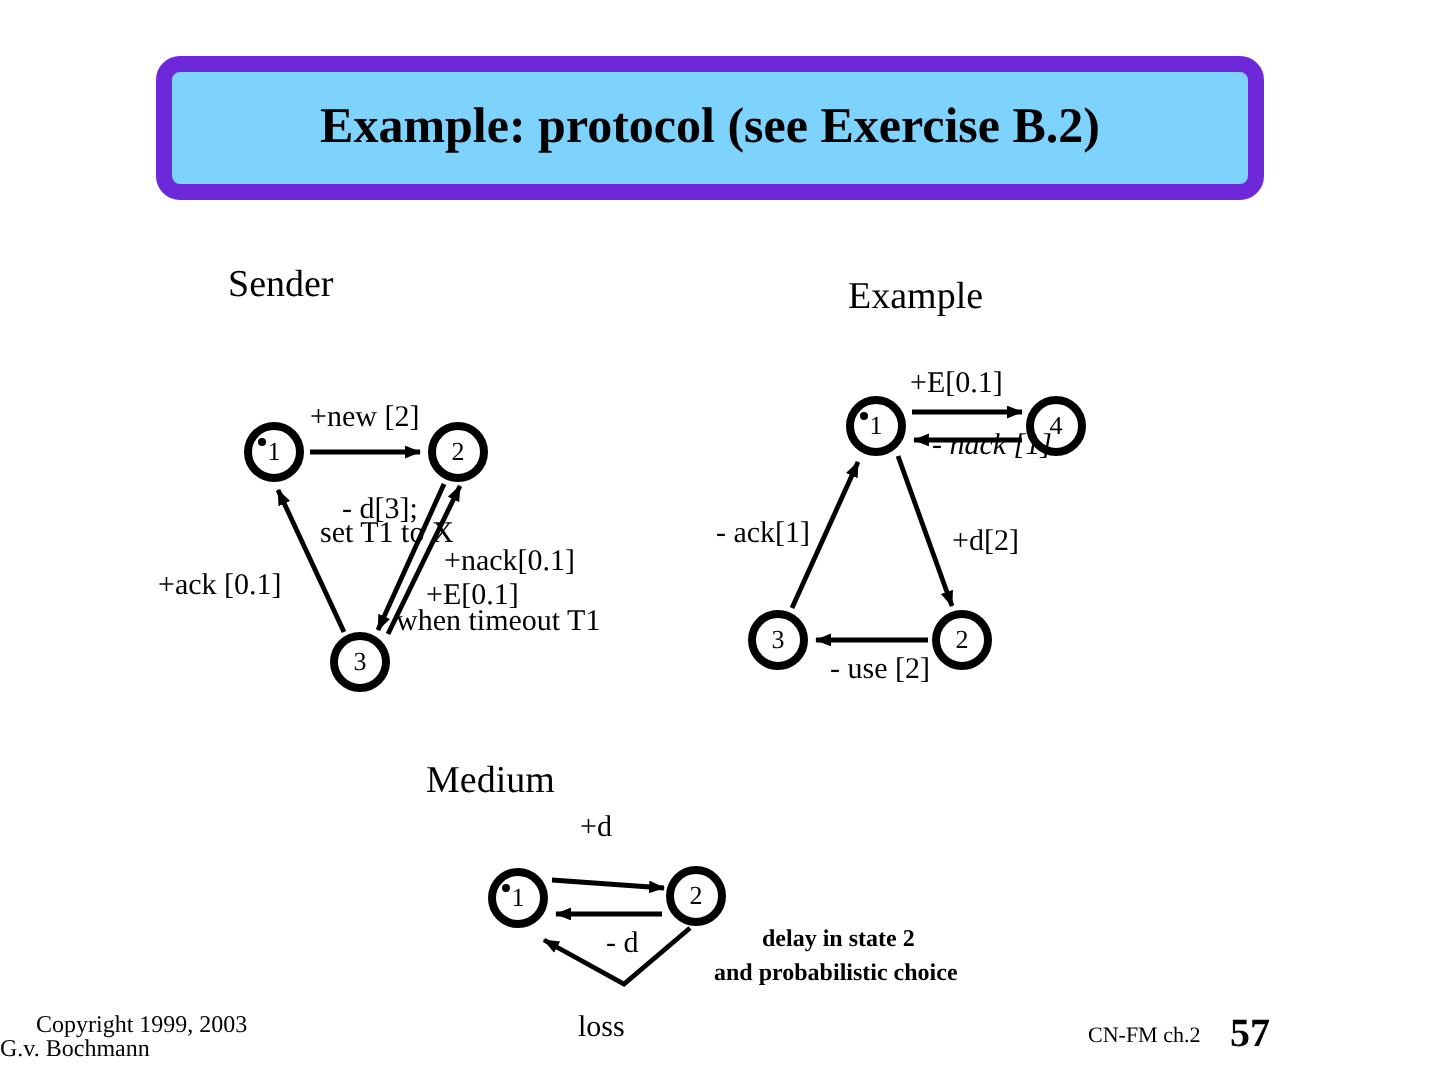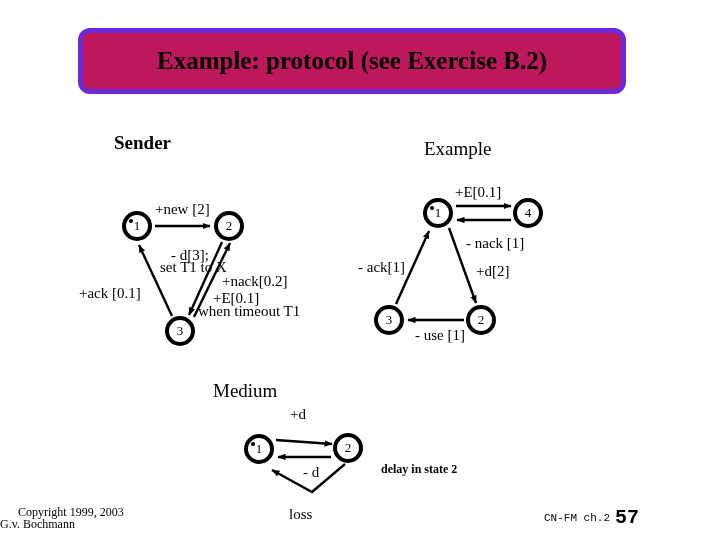--- a/index.html
+++ b/index.html
@@ -10,21 +10,21 @@
   }
   .slide{position:absolute;left:0;top:0;width:720px;height:540px;}
 
   
   #title-shadow{
     position:absolute;left:84px;top:34px;width:538px;height:56px;
     background:#6b8de0;border-radius:12px;
   }
   #title-box{
     position:absolute;left:78px;top:28px;width:538px;height:56px;
-    background:#be185d;border:5px solid #6d28d9;border-radius:12px;
+    background:#7dd3fc;border:8px solid #6d28d9;border-radius:12px;
     display:flex;align-items:center;justify-content:center;
   }
   #title-text{
     font-size:25px;font-weight:bold;color:#000000;
     font-family:"Liberation Serif", serif;letter-spacing:0px;white-space:nowrap;
   }
 
   
   .hdr{
     position:absolute;font-size:19px;color:#000;
@@ -37,21 +37,21 @@
   .note{
     position:absolute;font-size:12px;font-weight:bold;color:#000;
     font-family:"Liberation Serif", serif;white-space:nowrap;line-height:17px;
   }
   .foot{
     position:absolute;font-size:12px;color:#000;
     font-family:"Liberation Serif", serif;white-space:nowrap;line-height:12px;
   }
   .pagenum{
     position:absolute;font-size:11px;color:#000;
-    font-family:Liberation Mono, monospace;white-space:nowrap;text-align:right;
+    font-family:Liberation Serif, serif;white-space:nowrap;text-align:right;
   }
   .pagenum b{font-size:20px;font-weight:bold;}
 
   
   .node{
     position:absolute;width:30px;height:30px;border-radius:50%;
     border:4px solid #000;background:#fff;box-sizing:border-box;
     display:flex;align-items:center;justify-content:center;
     font-size:13px;font-family:"Liberation Serif", serif;color:#000;
   }
@@ -97,78 +97,79 @@
 
     <line x1="396" y1="304" x2="429" y2="231" stroke="#000" stroke-width="2.4" marker-end="url(#ah)"></line>
 
     <line x1="276" y1="440" x2="332" y2="444" stroke="#000" stroke-width="2.4" marker-end="url(#ah)"></line>
 
     <line x1="331" y1="457" x2="278" y2="457" stroke="#000" stroke-width="2.4" marker-end="url(#ah)"></line>
 
     <polyline points="345,464 312,492 272,470" fill="none" stroke="#000" stroke-width="2.4" marker-end="url(#ah)"></polyline>
   </svg>
 
-  <div class="hdr" style="left:114px;top:132px;font-weight:bold;">Sender</div>
+  <div class="hdr" style="left:114px;top:132px;">Sender</div>
 
   <div class="node" style="left:122px;top:211px;">
     <span class="dot"></span>
     <span>1</span>
   </div>
   <div class="node" style="left:214px;top:211px;">
     <span>2</span>
   </div>
   <div class="node" style="left:165px;top:316px;">
     <span>3</span>
   </div>
 
   <div class="lbl" style="left:155px;top:203px;">+new [2]</div>
   <div class="lbl" style="left:171px;top:249px;">- d[3];</div>
   <div class="lbl" style="left:160px;top:261px;">set T1 to X</div>
   <div class="lbl" style="left:79px;top:287px;">+ack [0.1]</div>
-  <div class="lbl" style="left:222px;top:275px;">+nack[0.2]</div>
+  <div class="lbl" style="left:222px;top:275px;">+nack[0.1]</div>
   <div class="lbl" style="left:213px;top:292px;">+E[0.1]</div>
   <div class="lbl" style="left:198px;top:305px;">when timeout T1</div>
 
   <div class="hdr" style="left:424px;top:138px;">Example</div>
 
   <div class="node" style="left:423px;top:198px;">
     <span class="dot"></span>
     <span>1</span>
   </div>
   <div class="node" style="left:513px;top:198px;">
     <span>4</span>
   </div>
   <div class="node" style="left:374px;top:305px;">
     <span>3</span>
   </div>
   <div class="node" style="left:466px;top:305px;">
     <span>2</span>
   </div>
 
   <div class="lbl" style="left:455px;top:186px;">+E[0.1]</div>
-  <div class="lbl" style="left:466px;top:237px;">- nack [1]</div>
+  <div class="lbl" style="left:466px;top:217px;font-style:italic;">- nack [1]</div>
   <div class="lbl" style="left:358px;top:261px;">- ack[1]</div>
   <div class="lbl" style="left:476px;top:265px;">+d[2]</div>
-  <div class="lbl" style="left:415px;top:329px;">- use [1]</div>
+  <div class="lbl" style="left:415px;top:329px;">- use [2]</div>
 
   <div class="hdr" style="left:213px;top:380px;">Medium</div>
 
   <div class="node" style="left:244px;top:434px;">
     <span class="dot"></span>
     <span>1</span>
   </div>
   <div class="node" style="left:333px;top:433px;">
     <span>2</span>
   </div>
 
   <div class="lbl" style="left:290px;top:408px;">+d</div>
   <div class="lbl" style="left:303px;top:466px;">- d</div>
   <div class="lbl" style="left:289px;top:508px;">loss</div>
 
   <div class="note" style="left:381px;top:461px;">delay in state 2</div>
+  <div class="note" style="left:357px;top:478px;">and probabilistic choice</div>
 
   <div class="foot" style="left:18px;top:506px;">Copyright 1999, 2003</div>
   <div class="foot" style="left:0;top:518px;">G.v. Bochmann</div>
 
   <div class="pagenum" style="left:544px;top:512px;">CN-FM ch.2</div>
   <div class="pagenum" style="left:615px;top:506px;">
     <b>57</b>
   </div>
 
 </div>

